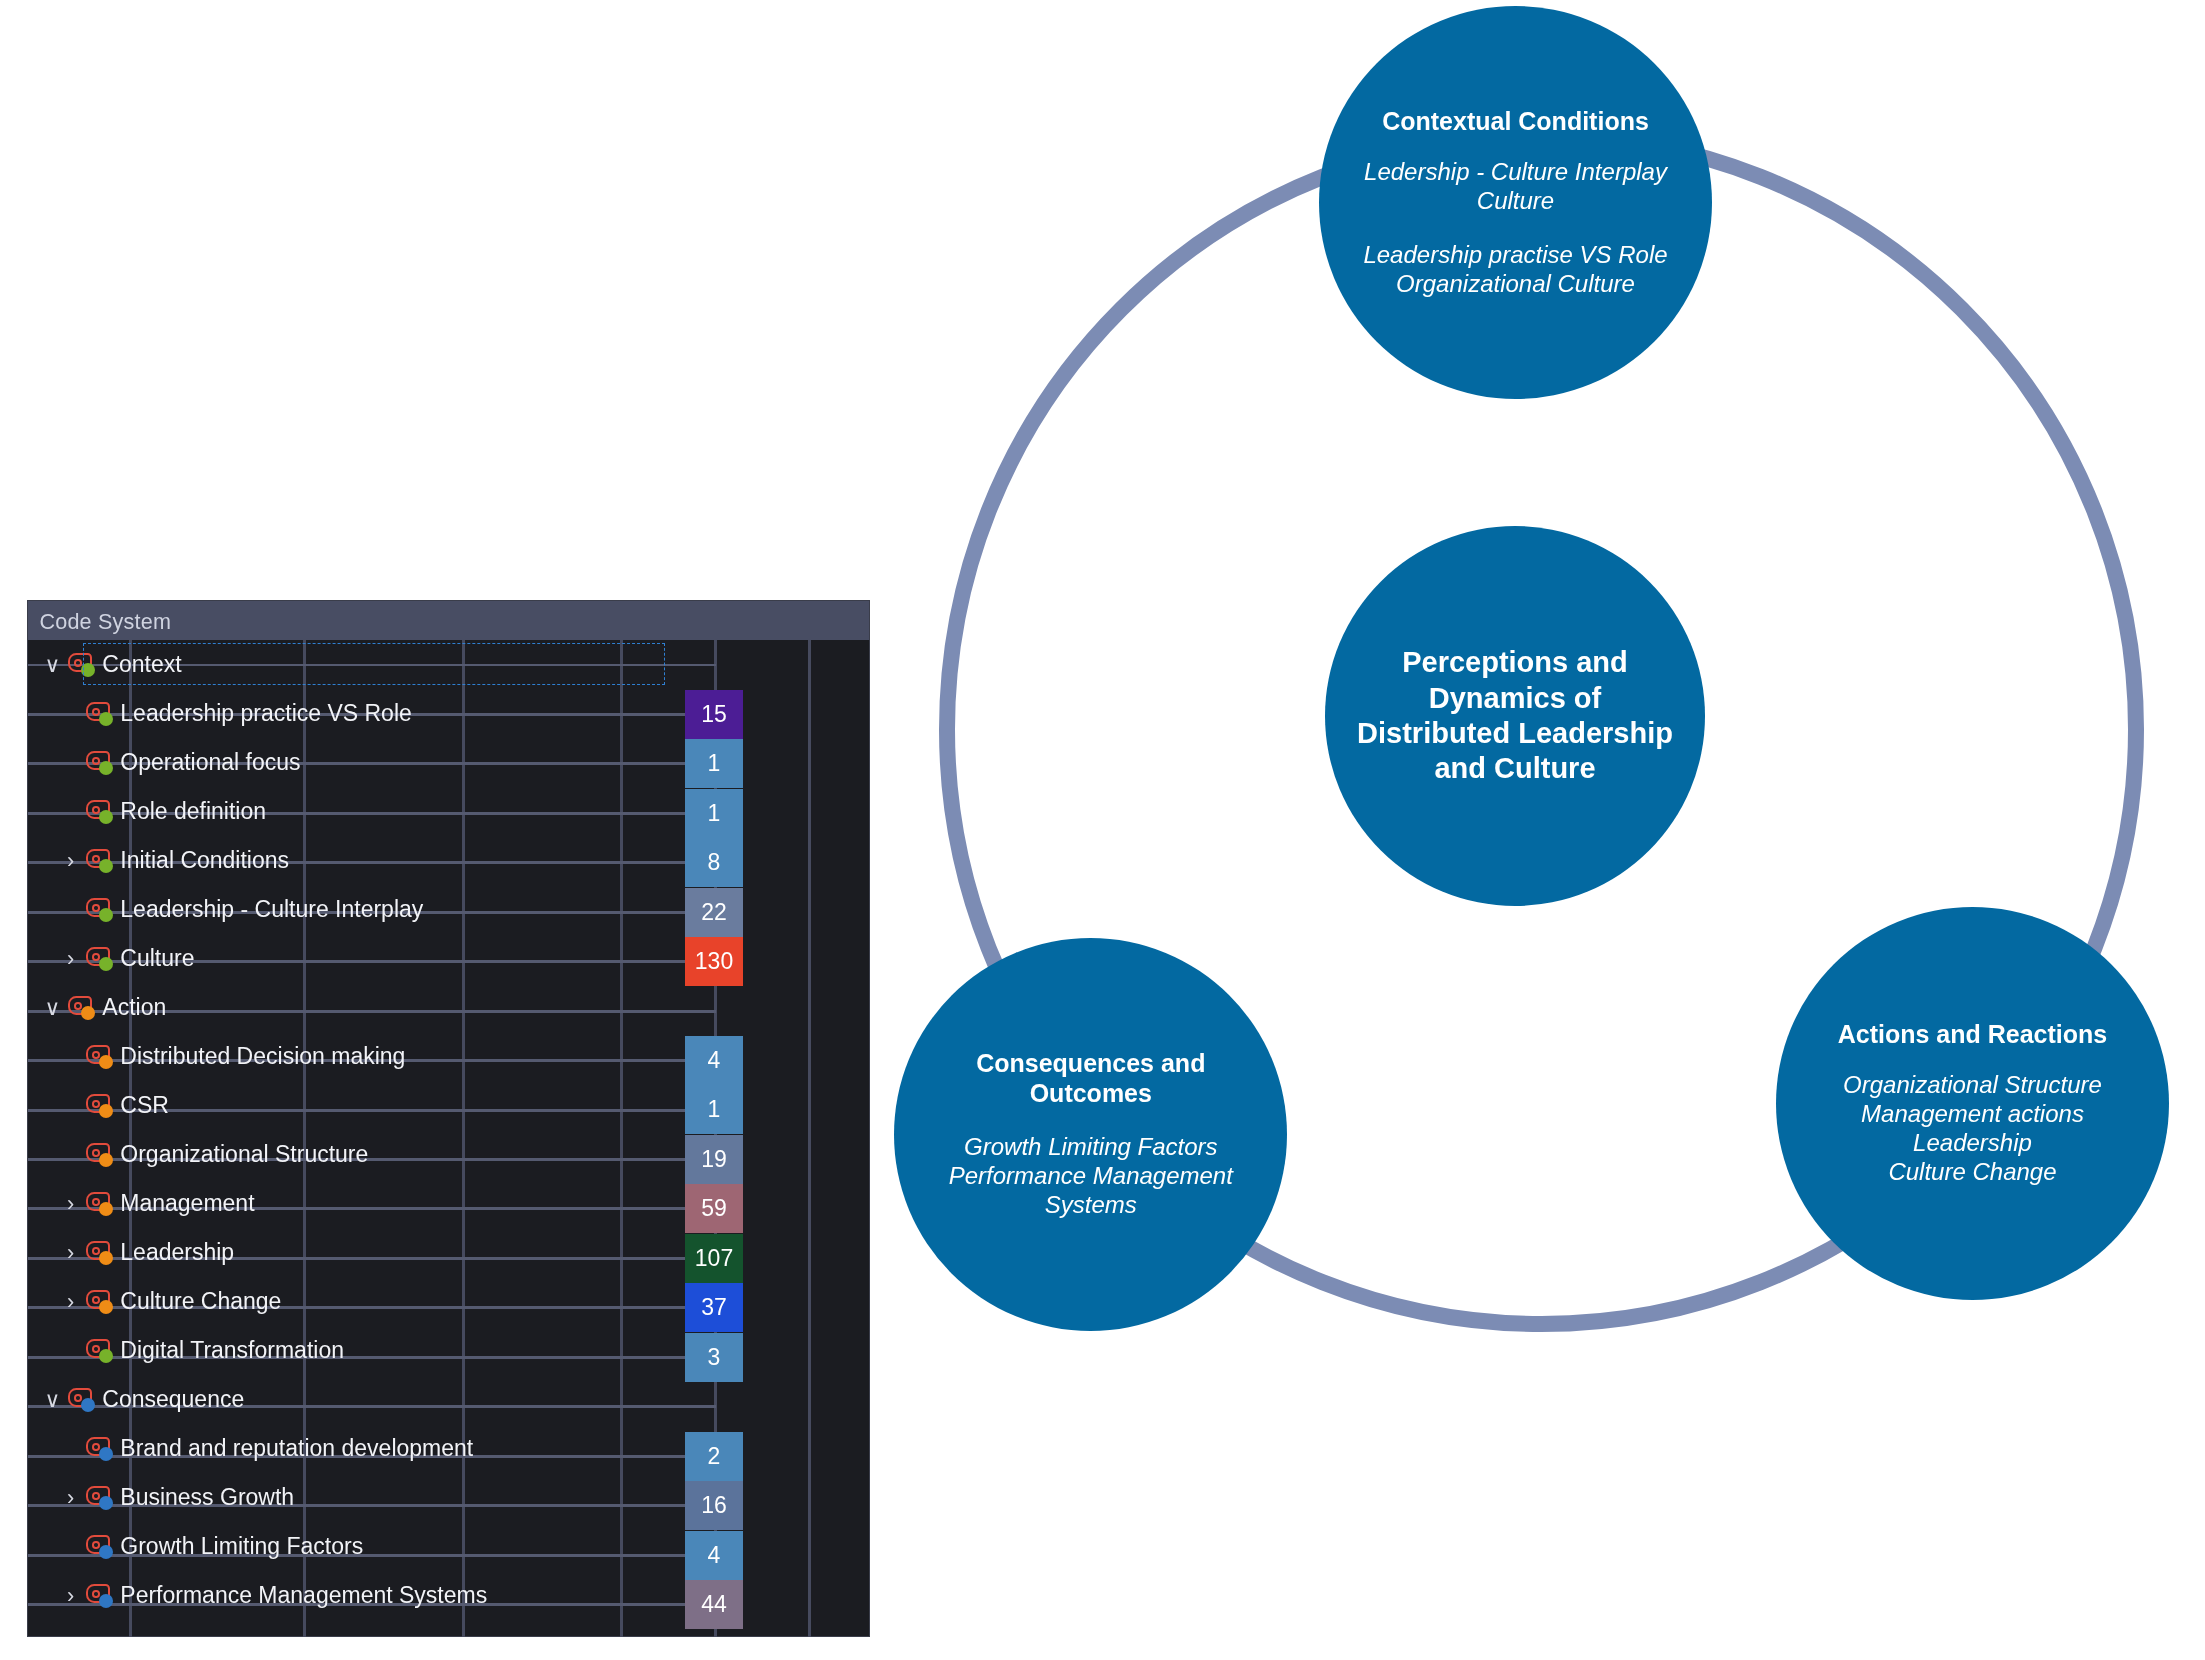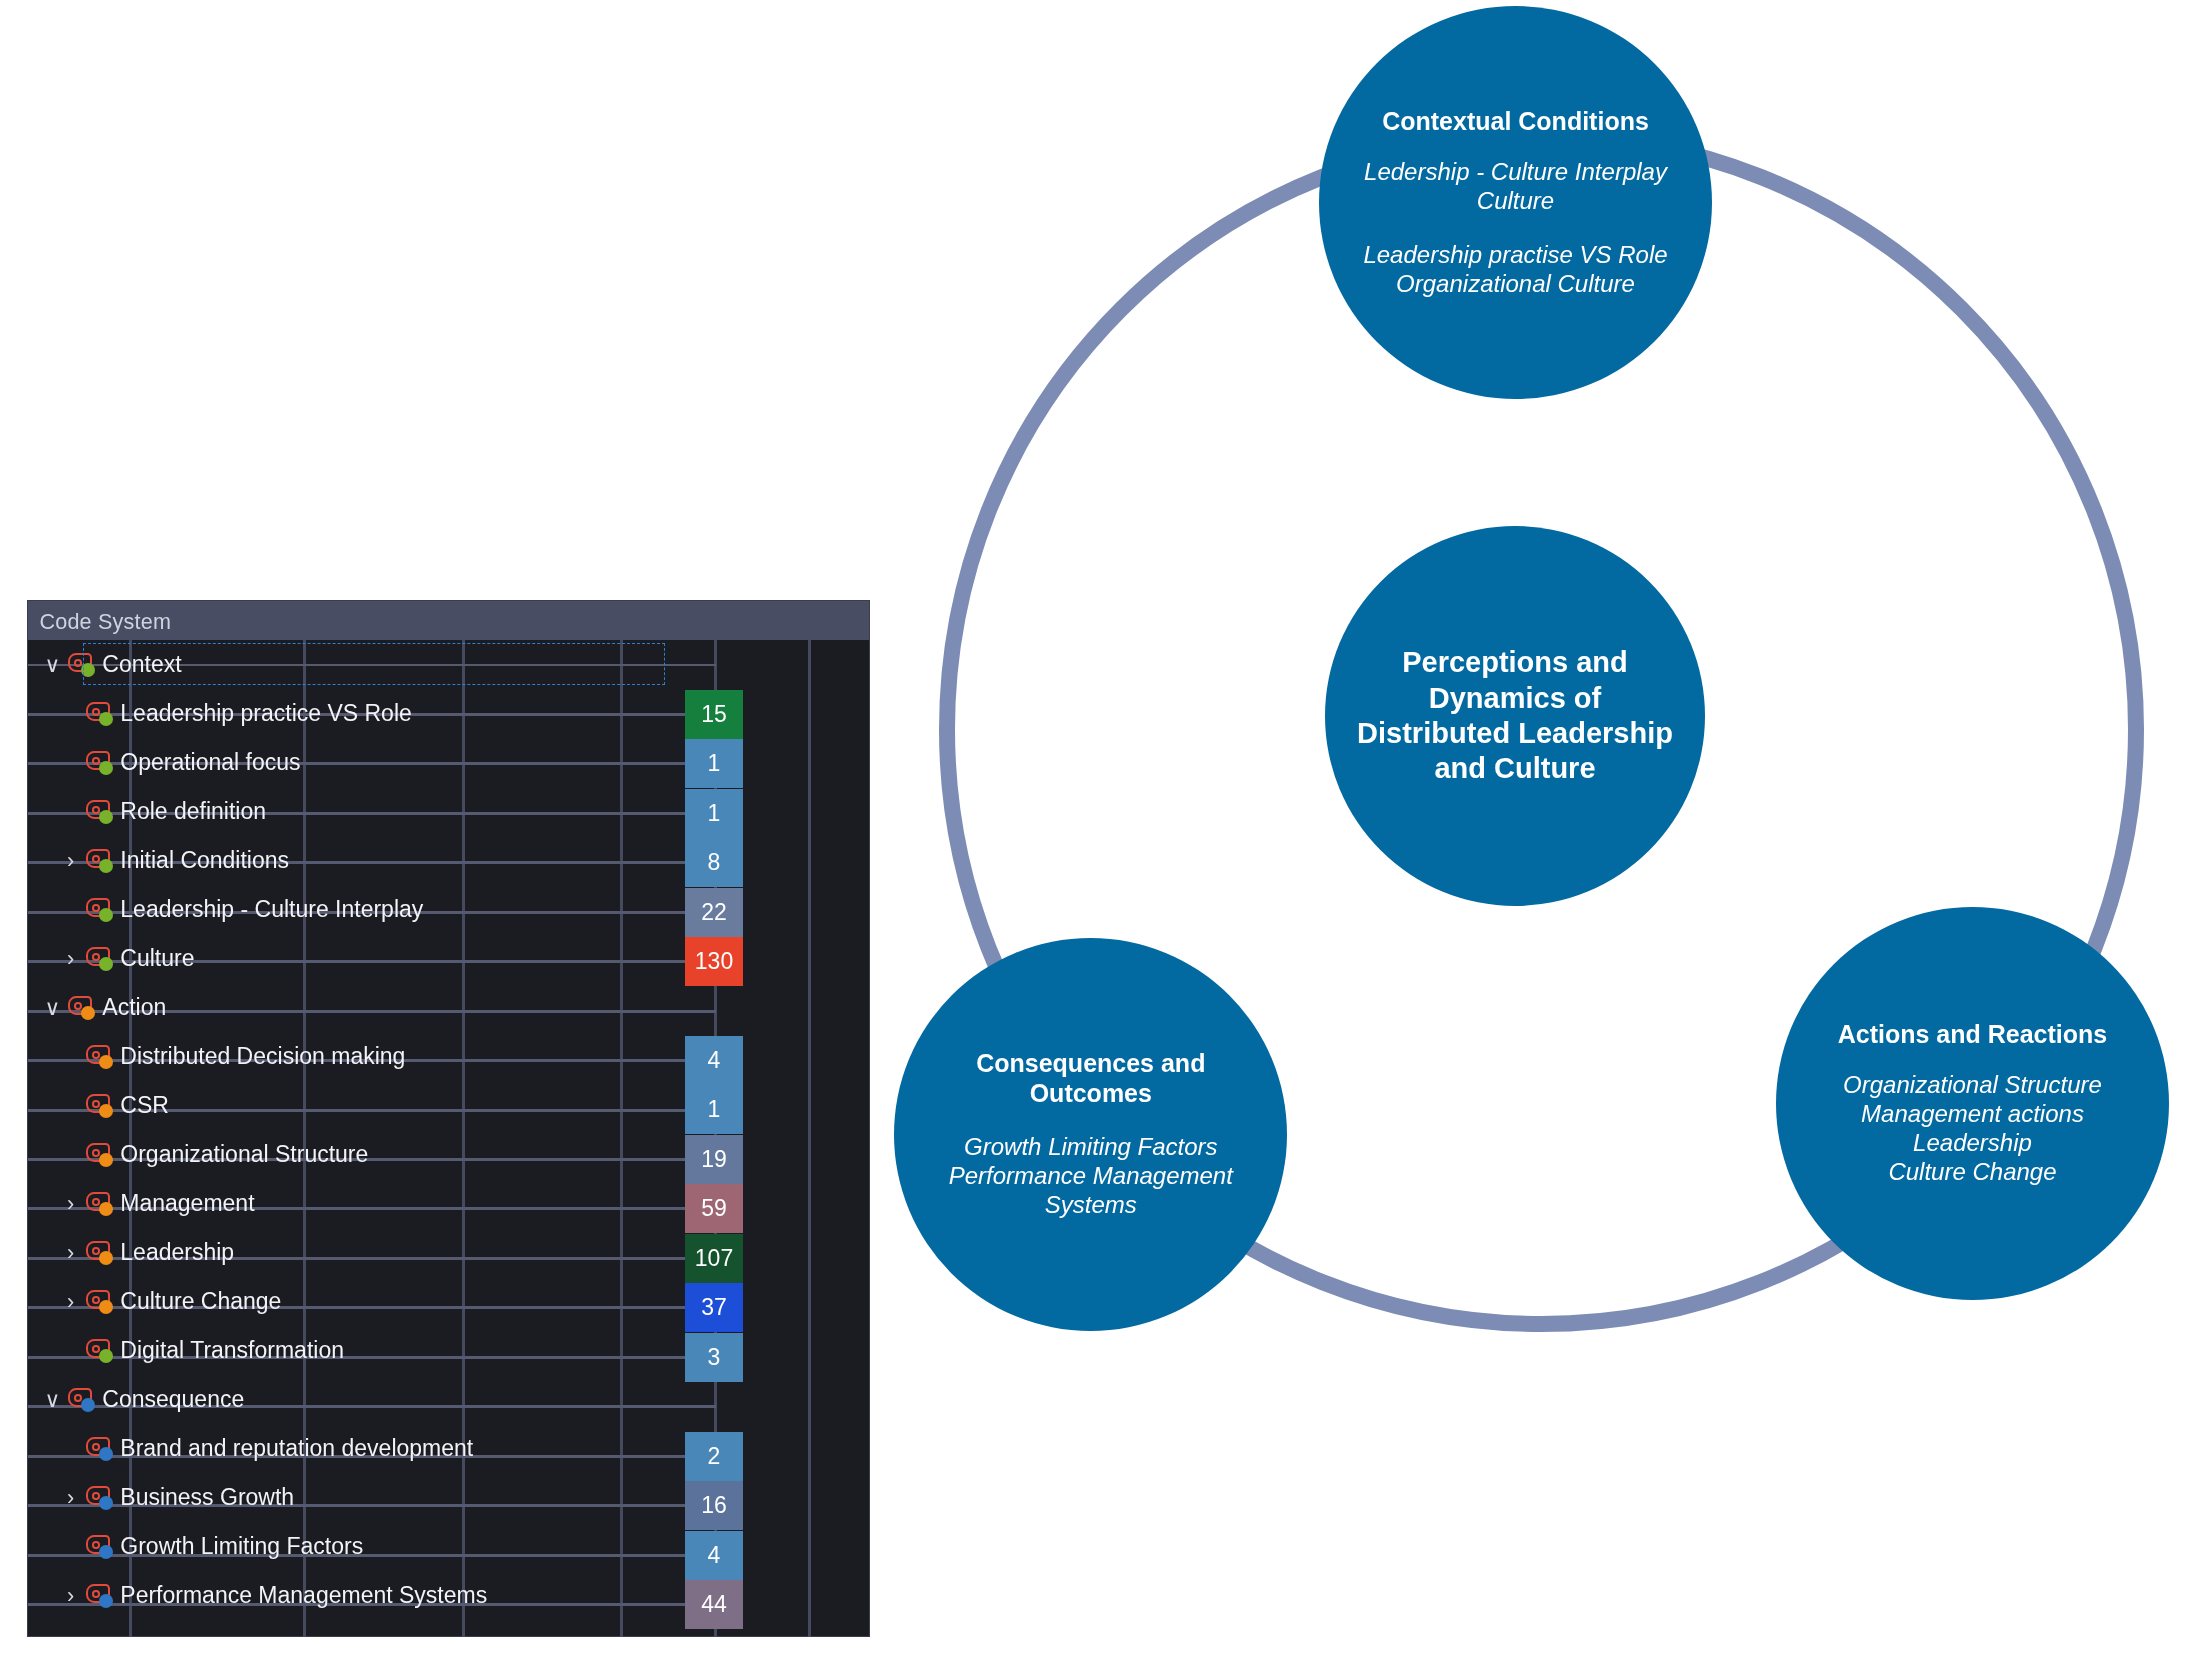--- a/index.html
+++ b/index.html
@@ -299,21 +299,21 @@
         <span class="twisty">›</span>
         <span class="code-icon">
           <span class="tag"></span>
           <span class="hole"></span>
           <span class="dot dot-blue"></span>
         </span>
         <span class="label">Performance Management Systems</span>
       </div>
     </div>
 
-<div class="badge" style="left: 657px; top: 89px; background: #15803d;">15</div>
+<div class="badge" style="left: 657px; top: 89px; background: #4c1d95;">15</div>
     <div class="badge" style="left: 657px; top: 138px; background: rgb(74, 135, 185);">1</div>
     <div class="badge" style="left: 657px; top: 188px; background: rgb(74, 135, 185);">1</div>
     <div class="badge" style="left: 657px; top: 237px; background: rgb(74, 135, 185);">8</div>
     <div class="badge" style="left: 657px; top: 287px; background: rgb(106, 124, 158);">22</div>
     <div class="badge" style="left: 657px; top: 336px; background: rgb(232, 67, 42);">130</div>
     <div class="badge" style="left: 657px; top: 435px; background: rgb(74, 135, 185);">4</div>
     <div class="badge" style="left: 657px; top: 484px; background: rgb(74, 135, 185);">1</div>
     <div class="badge" style="left: 657px; top: 534px; background: rgb(99, 120, 156);">19</div>
     <div class="badge" style="left: 657px; top: 583px; background: rgb(158, 102, 115);">59</div>
     <div class="badge" style="left: 657px; top: 633px; background: #14532d;">107</div>

